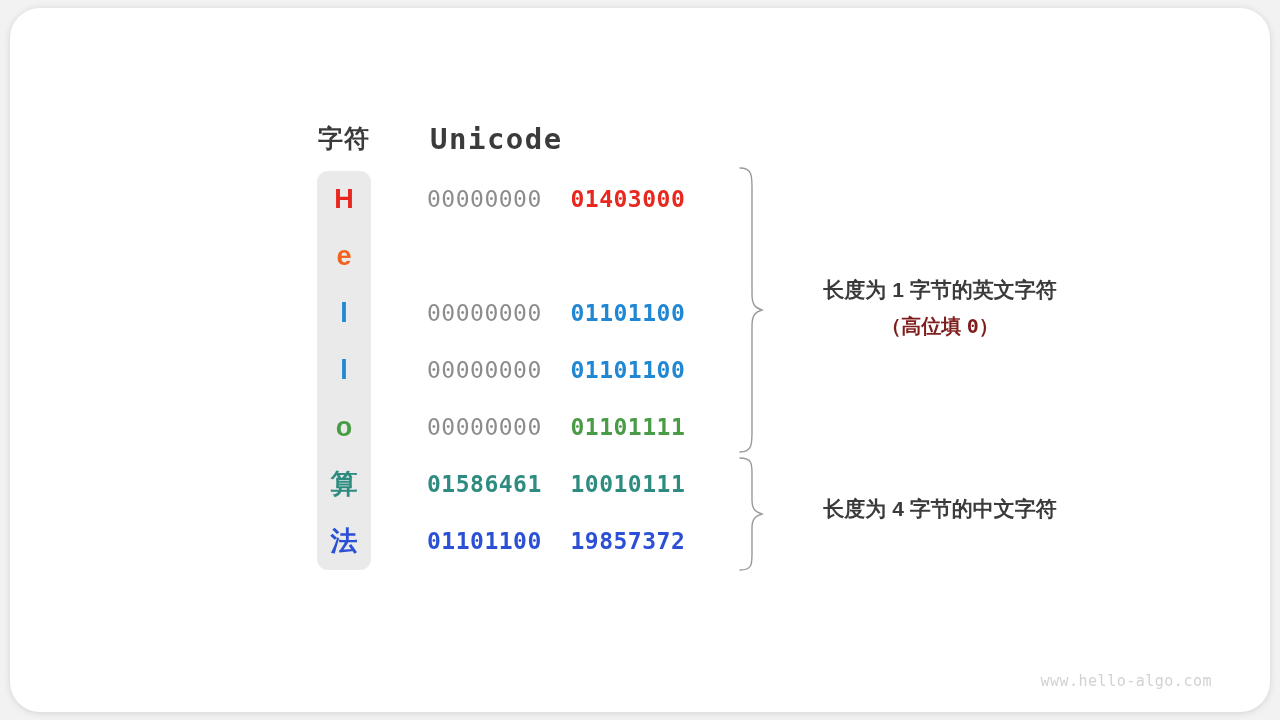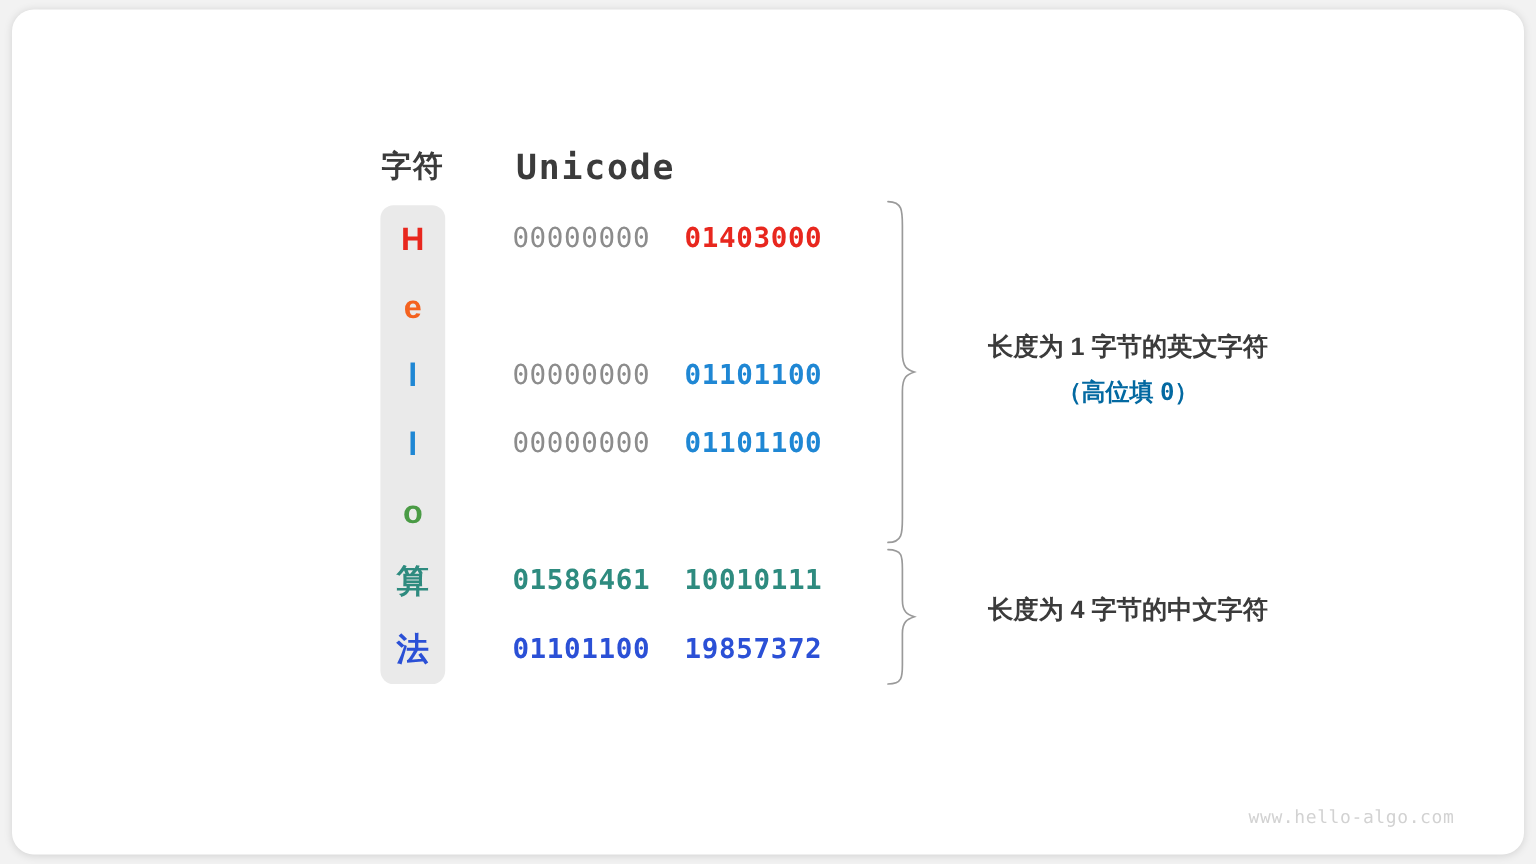--- a/index.html
+++ b/index.html
@@ -20,21 +20,21 @@
     background: #f2f2f2;
     box-sizing: border-box;
   }
   .card {
     position: absolute;
     left: 10px;
     top: 8px;
     width: 1260px;
     height: 704px;
     background: #ffffff;
-    border-radius: 18px;
+    border-radius: 30px;
     box-shadow: 0 1px 7px rgba(0,0,0,0.13);
     box-sizing: border-box;
   }
 
   
   .hdr-char {
     position: absolute;
     left: 292px;
     top: 114px;
     width: 84px;
@@ -120,21 +120,21 @@
   .annot {
     position: absolute;
     text-align: center;
     font-size: 21px;
     color: #3b3b3b;
     line-height: 36px;
     font-weight: bold;
   }
   .annot .sub {
     display: block;
-    color: #0369a1;
+    color: #7f1d1d;
     font-size: 20px;
   }
   .annot .sub .zero {
     font-family: "DejaVu Sans Mono", "Liberation Mono", monospace;
   }
 
   
   .watermark {
     position: absolute;
     right: 58px;
@@ -167,20 +167,21 @@
         <div class="row" style="top: 277px;">
           <div class="glyph" style="color: rgb(31, 135, 212);">l</div>
           <div class="bits"><span class="hi">00000000</span>  <span class="lo" style="color: rgb(31, 135, 212);">01101100</span></div>
         </div>
         <div class="row" style="top: 334px;">
           <div class="glyph" style="color: rgb(31, 135, 212);">l</div>
           <div class="bits"><span class="hi">00000000</span>  <span class="lo" style="color: rgb(31, 135, 212);">01101100</span></div>
         </div>
         <div class="row" style="top: 391px;">
           <div class="glyph" style="color: rgb(74, 155, 69);">o</div>
+          <div class="bits"><span class="hi">00000000</span>  <span class="lo" style="color: rgb(74, 155, 69);">01101111</span></div>
         </div>
         <div class="row" style="top: 448px;">
           <div class="glyph" style="color: rgb(46, 139, 127);">算</div>
           <div class="bits"><span class="hi strong" style="color: rgb(46, 139, 127);">01586461</span>  <span class="lo" style="color: rgb(46, 139, 127);">10010111</span></div>
         </div>
         <div class="row" style="top: 505px;">
           <div class="glyph" style="color: rgb(43, 80, 214);">法</div>
           <div class="bits"><span class="hi strong" style="color: rgb(43, 80, 214);">01101100</span>  <span class="lo" style="color: rgb(43, 80, 214);">19857372</span></div>
         </div>
       </div>

